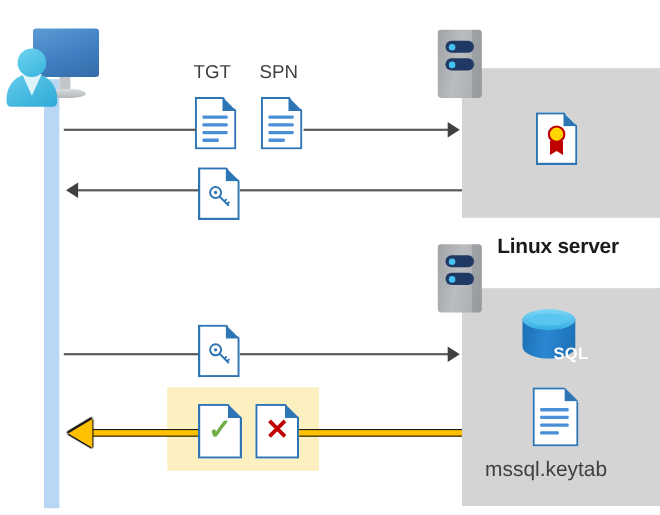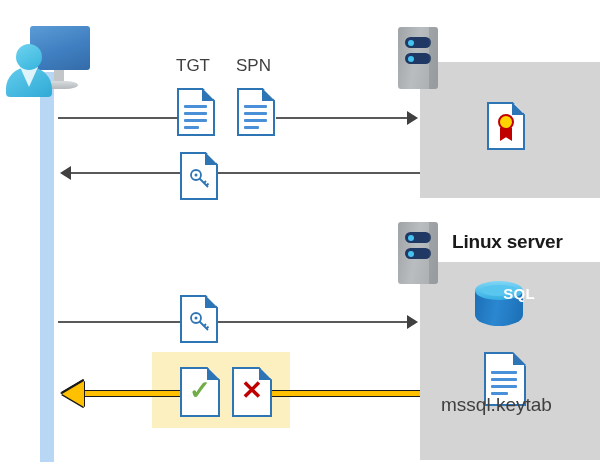--- a/index.html
+++ b/index.html
@@ -15,26 +15,26 @@
   #dc-panel{left:420px;top:62px;width:180px;height:136px;}
   #linux-panel{left:420px;top:262px;width:180px;height:198px;}
 
   
   .heading{
     position:absolute;font-weight:bold;color:#1a1a1a;
     line-height:1.12;letter-spacing:-0.2px;
   }
   #client-title{left:28px;top:2px;font-size:21px;}
   #dc-title{left:452px;top:2px;font-size:19px;width:140px;}
-  #linux-title{left:452px;top:231px;font-size:19px;}
+  #linux-title{left:452px;top:214px;font-size:19px;}
 
   .doc-label{position:absolute;font-size:17px;color:#3f3f3f;}
   #tgt-label{left:176px;top:56px;}
   #spn-label{left:236px;top:56px;text-align:right;}
-  #keytab-label{left:441px;top:394px;font-size:19px;}
+  #keytab-label{left:441px;top:417px;font-size:19px;}
   #verdict-label{left:142px;top:434px;font-size:19px;}
 
   
   #lifeline{position:absolute;left:40px;top:72px;width:14px;height:390px;background:#b7d7f4;}
 
   
   #client-icon{position:absolute;left:4px;top:26px;width:86px;height:72px;}
   #monitor{position:absolute;left:26px;top:0px;width:60px;height:44px;border-radius:3px;
     background:linear-gradient(160deg,#5b9bd5 0%,#3f7fc1 55%,#346ba8 100%);}
   #monitor-neck{position:absolute;left:50px;top:44px;width:10px;height:12px;background:#c2c6c9;}
@@ -86,21 +86,21 @@
   
   #verdict-highlight{position:absolute;left:152px;top:352px;width:138px;height:76px;background:#fdf0c0;}
 
   
   #sql-icon{position:absolute;left:475px;top:281px;width:48px;height:52px;}
   #sql-body{position:absolute;left:0;top:9px;width:48px;height:36px;border-radius:0 0 24px 24px/0 0 11px 11px;
     background:linear-gradient(100deg,#1b6fb5 0%,#2b87d1 45%,#1b6fb5 100%);}
   #sql-top{position:absolute;left:0;top:0;width:48px;height:19px;border-radius:50%;
     background:linear-gradient(180deg,#7fd6f5,#35aee4);}
   #sql-top-inner{position:absolute;left:6px;top:4px;width:36px;height:11px;border-radius:50%;background:#58c6ef;}
-  #sql-text{position:absolute;left:0;top:4px;width:40px;text-align:center;color:#fff;
+  #sql-text{position:absolute;left:0;top:32px;width:40px;text-align:center;color:#fff;
     font-size:15px;font-weight:bold;letter-spacing:.3px;padding-left:24px;}
 
   
   .seal-circle{position:absolute;left:11px;top:12px;width:16px;height:16px;border-radius:50%;
     background:#ffd400;border:2.2px solid #c00000;box-sizing:border-box;}
   .seal-ribbon{position:absolute;left:13px;top:26px;width:12px;height:13px;background:#c00000;
     clip-path:polygon(0 0,100% 0,100% 100%,50% 72%,0 100%);}
 
   
   .mark{position:absolute;left:0;top:10px;width:100%;text-align:center;

